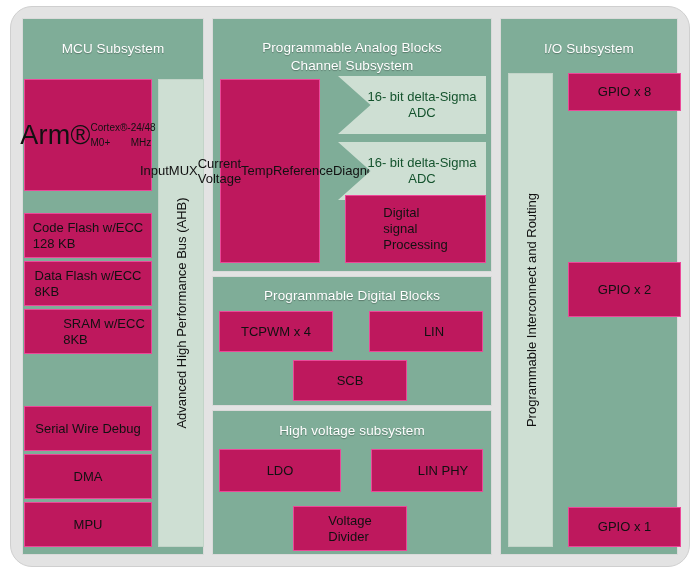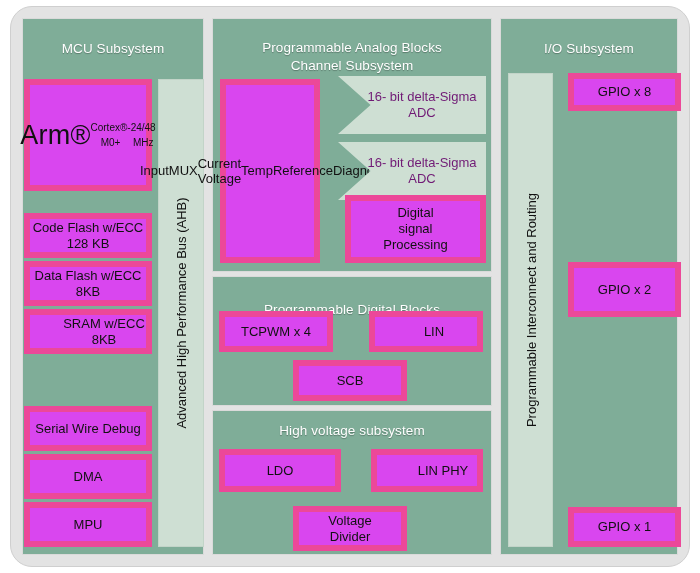--- a/index.html
+++ b/index.html
@@ -44,27 +44,27 @@
     color: #ffffff;
     font-size: 13.5px;
     line-height: 18px;
     text-shadow: 0 1px 1px rgba(0,0,0,0.30);
     letter-spacing: 0.1px;
     white-space: pre-line;
   }
   
   .block {
     position: absolute;
-    background: #d946ef;
-    border: 6px solid #ec4899;
-    box-sizing: border-box;
-    display: flex;
-    align-items: center;
-    justify-content: center;
-    text-align: center;
+    background: #be185d;
+    border: 1px solid #ec4899;
+    box-sizing: border-box;
+    display: flex;
+    align-items: center;
+    justify-content: center;
+    text-align: left;
     color: #111111;
     font-size: 13px;
     line-height: 16px;
     white-space: pre-line;
   }
 
   
   .arm-inner {
     display: flex;
     align-items: center;
@@ -104,21 +104,21 @@
 
   
   .chevron {
     position: absolute;
     background: #cedfd3;
     box-sizing: border-box;
     display: flex;
     align-items: center;
     justify-content: center;
     text-align: center;
-    color: #701a75;
+    color: #14532d;
     font-size: 13px;
     line-height: 16px;
     white-space: pre-line;
     clip-path: polygon(0% 0%, 100% 0%, 100% 100%, 0% 100%, 22% 50%);
     padding-left: 20px;
   }
 
   
   .mux-inner {
     display: flex;
@@ -189,21 +189,21 @@
 ADC</div>
 
   <div class="chevron" style="left:338px; top:142px; width:148px; height:58px;">16- bit delta-Sigma
 ADC</div>
 
   <div class="block" style="left:345px; top:195px; width:141px; height:68px;">Digital
 signal
 Processing</div>
 
   <div class="panel" style="left:212px; top:276px; width:280px; height:130px;">
-    <div class="panel-title" style="top:24px;">Programmable Digital Blocks</div>
+    <div class="panel-title" style="top:10px;">Programmable Digital Blocks</div>
   </div>
 
   <div class="block" style="left:219px; top:311px; width:114px; height:41px;">TCPWM x 4</div>
 
   <div class="block" style="left:369px; top:311px; width:114px; height:41px;padding-left:16px;">LIN</div>
 
   <div class="block" style="left:293px; top:360px; width:114px; height:41px;">SCB</div>
 
   <div class="panel" style="left:212px; top:410px; width:280px; height:145px;">
     <div class="panel-title" style="top:11px;">High voltage subsystem</div>

